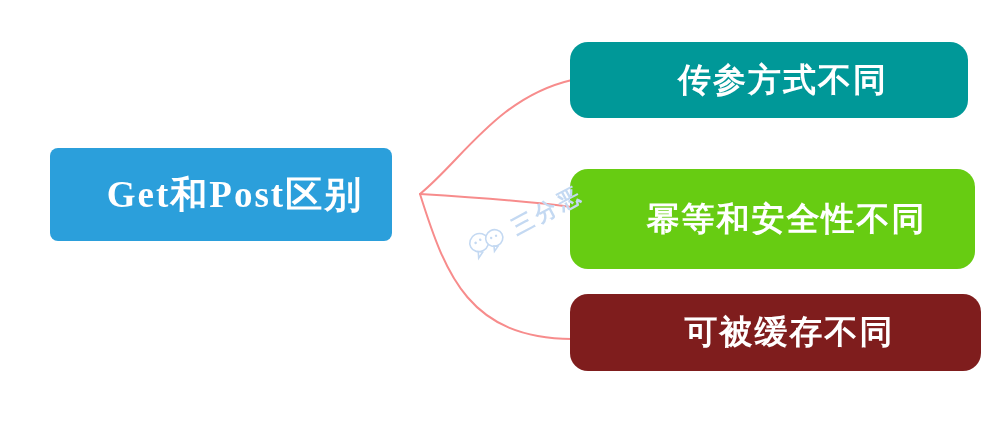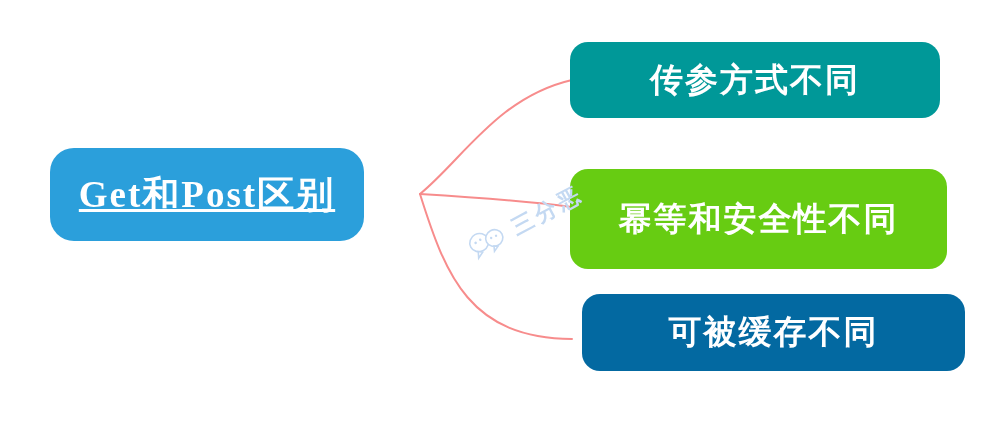--- a/index.html
+++ b/index.html
@@ -25,29 +25,29 @@
   }
   .node {
     position: absolute;
     display: flex;
     align-items: center;
     justify-content: center;
     color: #ffffff;
     font-weight: bold;
     letter-spacing: 2px;
     white-space: nowrap;
+    padding-left: 28px;
   }
   .node-root {
     left: 50px;
     top: 148px;
     width: 314px;
     height: 93px;
-    border-radius: 24px;
+    border-radius: 8px;
     font-size: 37px;
-    text-decoration: underline;
   }
   .node-branch {
     border-radius: 18px;
     font-size: 33px;
   }
   .node-branch-1 {
     left: 570px;
     top: 42px;
     width: 370px;
     height: 76px;
@@ -97,21 +97,21 @@
   </div>
 
   <div class="node node-branch node-branch-1" style="background-color: rgb(0, 152, 152);">
     <span>传参方式不同</span>
   </div>
 
   <div class="node node-branch node-branch-2" style="background-color: rgb(103, 204, 18);">
     <span>幂等和安全性不同</span>
   </div>
 
-  <div class="node node-branch node-branch-3" style="background-color: #0369a1; margin-left: 12px;">
+  <div class="node node-branch node-branch-3" style="background-color: #7f1d1d;">
     <span>可被缓存不同</span>
   </div>
 
   <div class="watermark">
     <svg width="42" height="32" viewBox="0 0 42 32">
       <g fill="#ffffff" stroke-width="1.6" stroke="#C4D9F2">
 
         <ellipse cx="12.5" cy="12" rx="9.5" ry="9"></ellipse>
         <path d="M 7.5 19.5 L 4.8 25.5 L 11 22.2 Z"></path>
 

